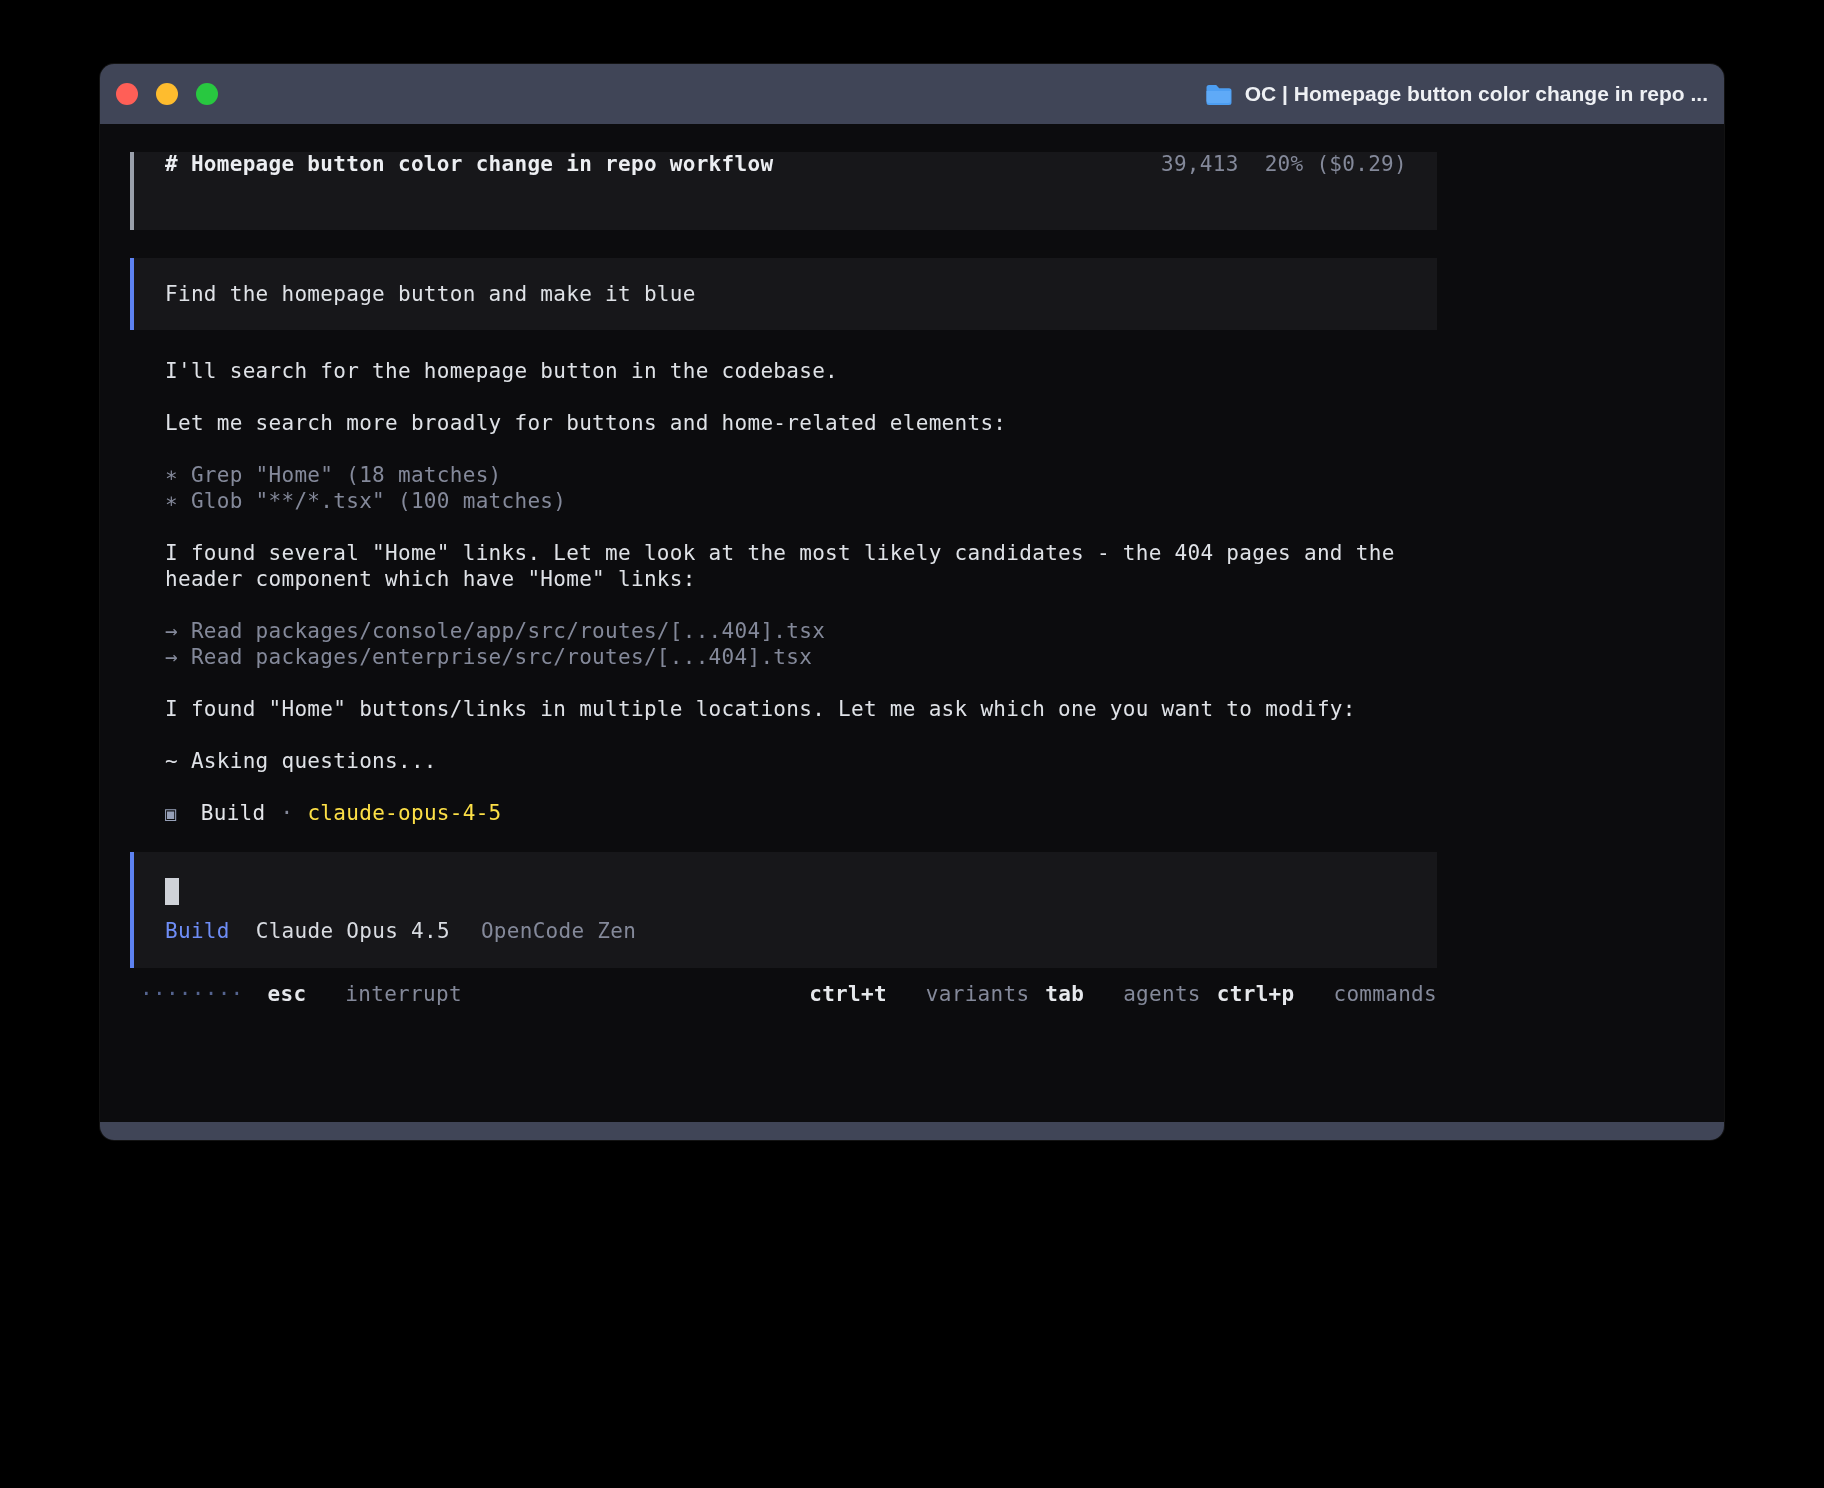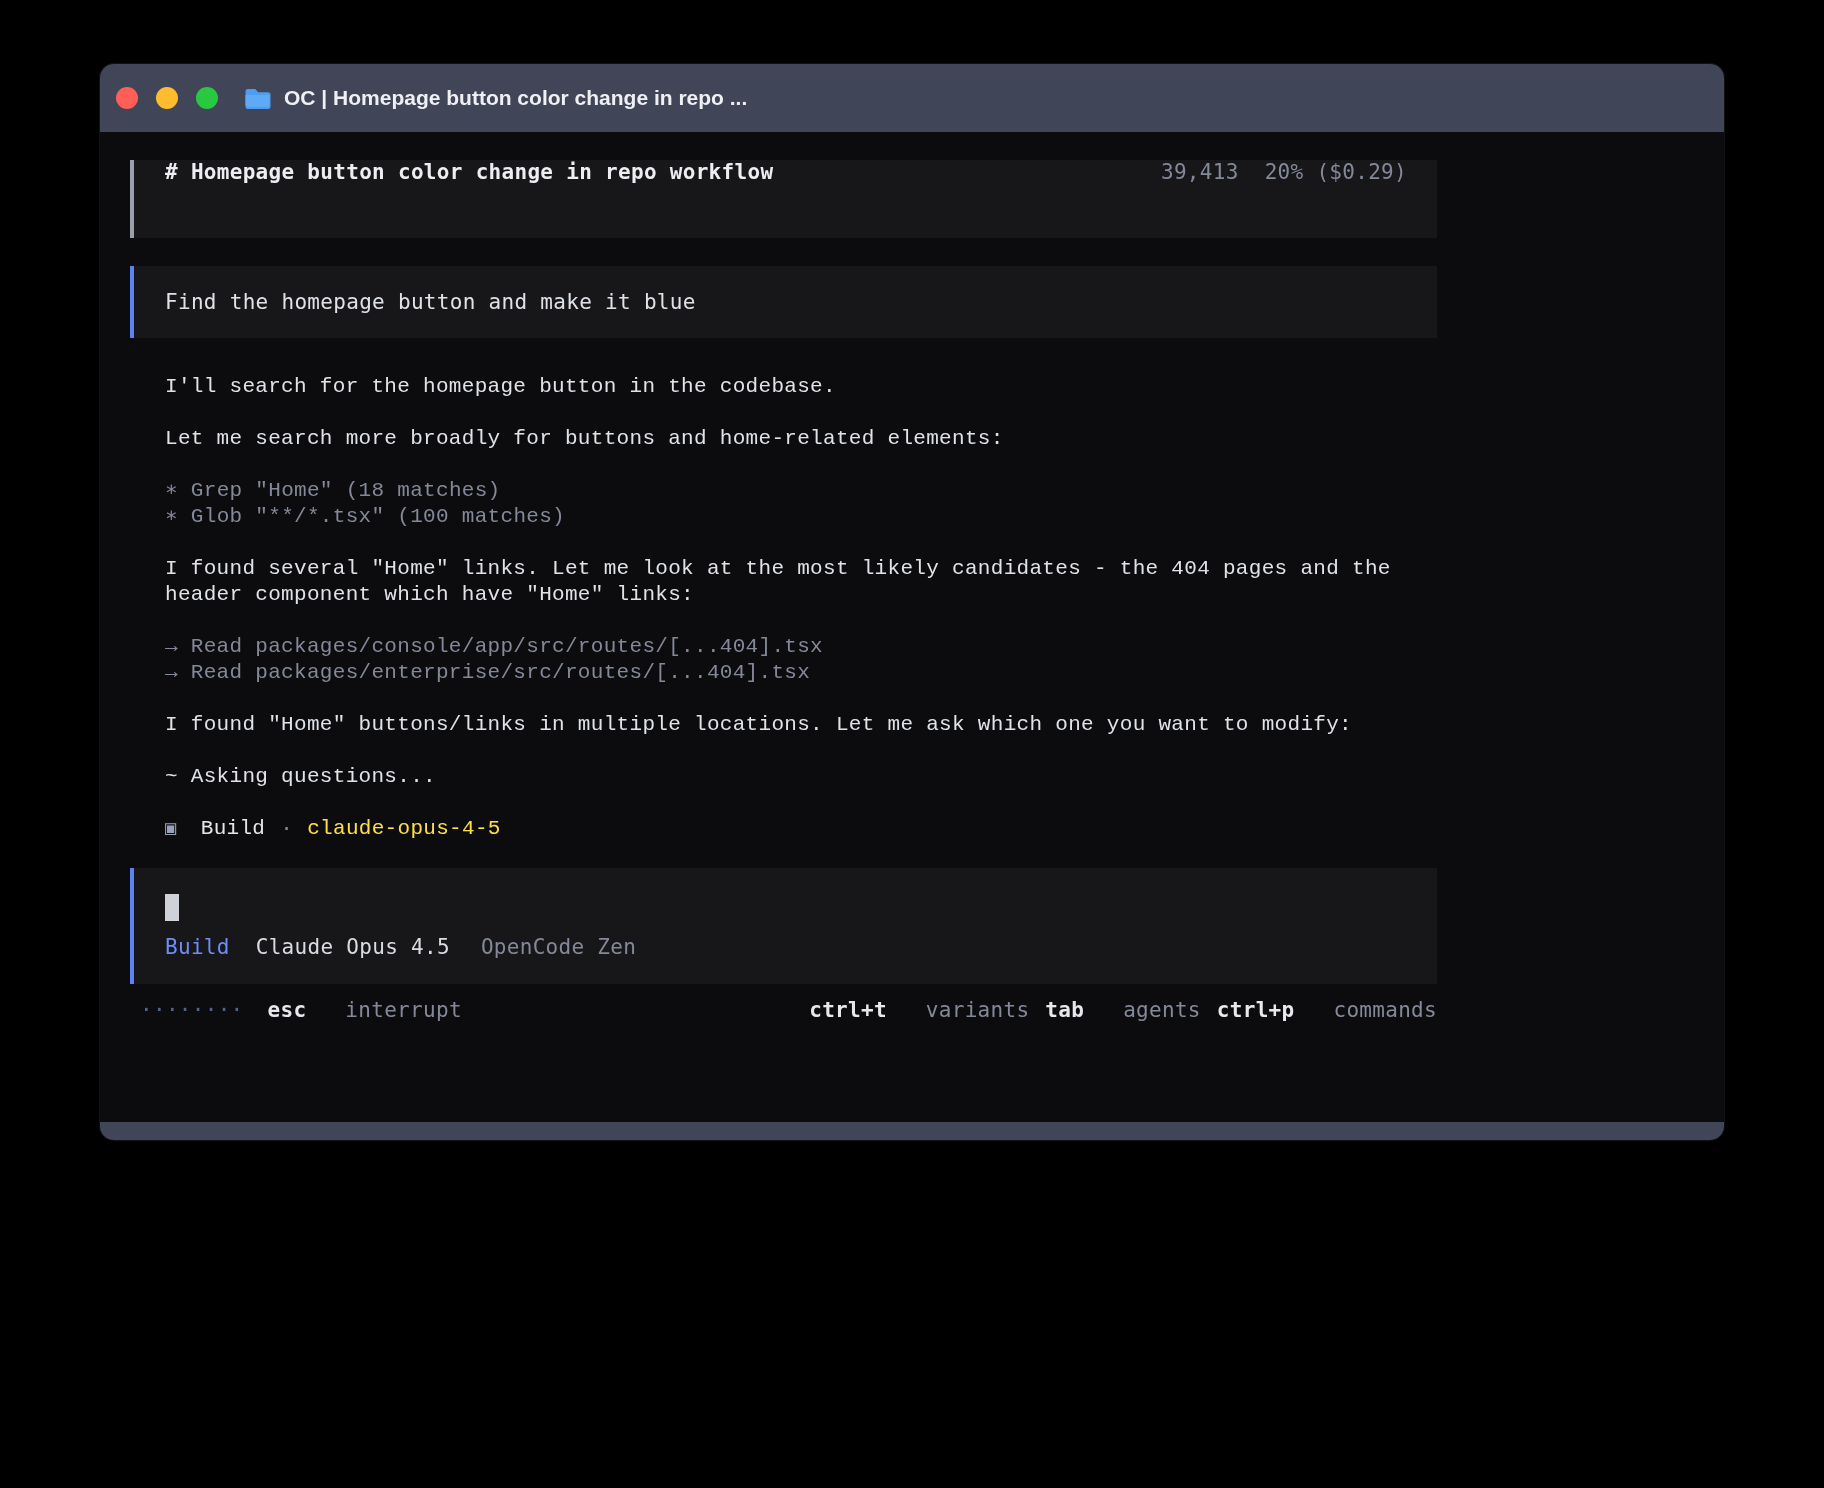--- a/index.html
+++ b/index.html
@@ -7,21 +7,21 @@
   body { font-family:"DejaVu Sans Mono", monospace; }
 
   .window {
     position:absolute; left:100px; top:64px; width:1624px; height:1076px;
     background:#0c0c0e; border-radius:14px; overflow:hidden;
     box-shadow:0 0 0 1px rgba(255,255,255,0.07), 0 30px 60px rgba(0,0,0,0.8);
   }
 
   
   .titlebar {
-    height:68px; background:#404557; display:flex; align-items:center; padding:0 16px;
+    height:60px; background:#404557; display:flex; align-items:center; padding:0 16px;justify-content:space-between;
   }
   .traffic { display:flex; gap:18px; align-items:center; }
   .tl { width:22px; height:22px; border-radius:50%; display:inline-block; }
   .tl.red { background:#ff5f57; }
   .tl.yellow { background:#febc2e; }
   .tl.green { background:#28c840; }
   .title-group {
     display:flex; align-items:center; gap:13px; margin-left:26px;
     font-family:"Liberation Sans", sans-serif; font-weight:bold; font-size:21px; color:#eef0f4;
   }
@@ -38,21 +38,21 @@
     padding:0 30px 0 31px;
   }
   .session-title { font-weight:bold; color:#eceef2; }
   .session-stats { color:#84899a; display:flex; gap:26px; }
 
   .user-block {
     margin-top:28px; border-left:4px solid #5d82f2; padding:23px 30px 23px 31px;
     color:#dfe2e7; line-height:26px;
   }
 
-  .lines { margin-top:36px; padding-left:35px;font-family:Liberation Mono, monospace; }
+  .lines { margin-top:28px; padding-left:35px; }
   .group { margin-bottom:26px; }
   .line { line-height:26px; min-height:26px; white-space:pre-wrap; }
   .t-text { color:#dfe2e7; }
   .t-tool { color:#84899a; }
 
   .agent-line { display:flex; align-items:center; line-height:26px; }
   .agent-icon { color:#97a1b8; font-size:19px; margin-right:24px; }
   .agent-name { color:#e4e6ea; margin-right:15px; }
   .agent-sep { color:#84899a; margin-right:14px; }
   .agent-model { color:#fde047; }

